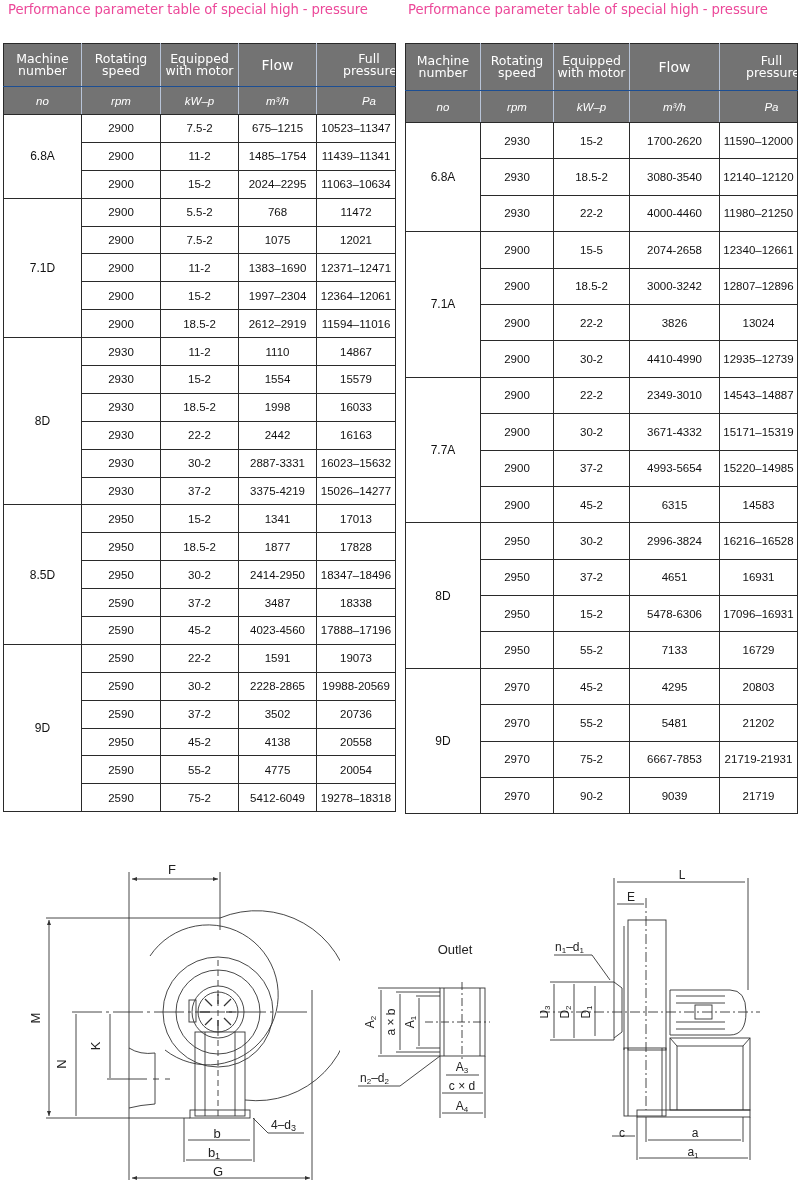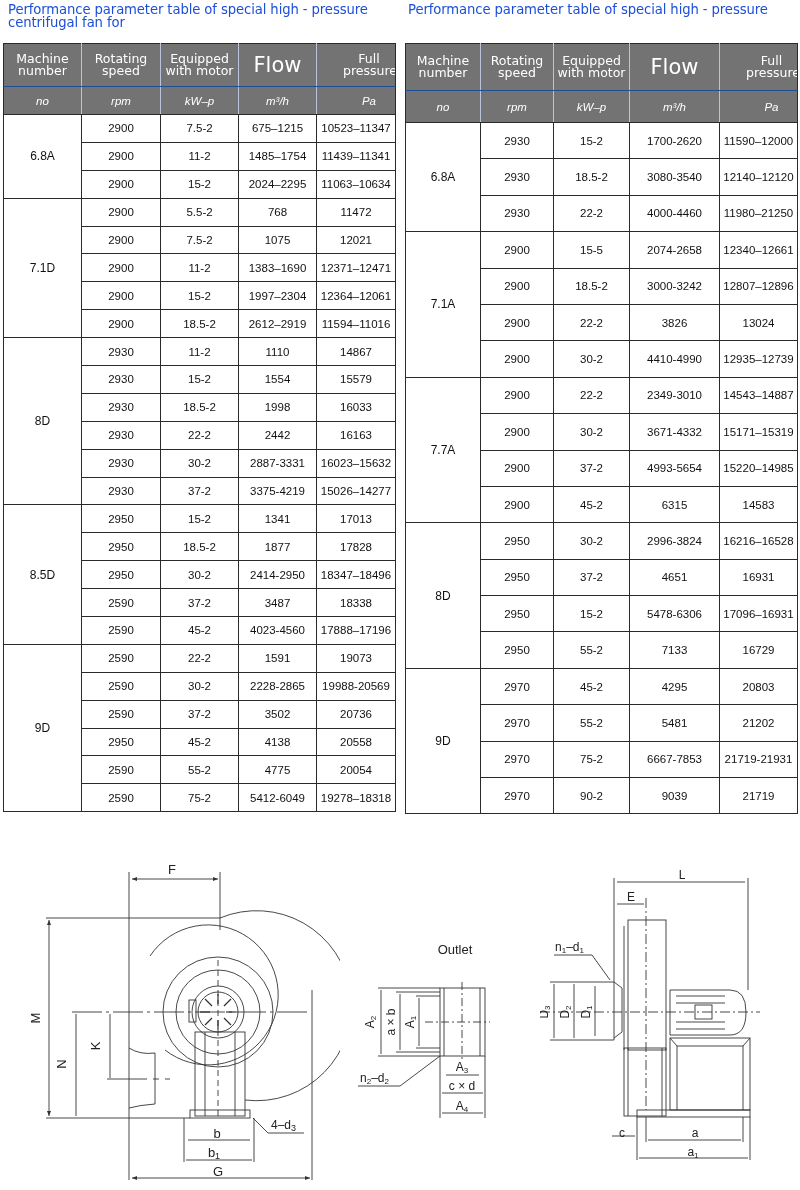--- a/index.html
+++ b/index.html
@@ -1,51 +1,50 @@
 <!DOCTYPE html>
 <html><head>
 <meta charset="utf-8">
 <style>
   html, body { margin: 0; padding: 0; background: #ffffff; }
   body { width: 800px; height: 1190px; position: relative; overflow: hidden; font-family: "DejaVu Sans", sans-serif; color: #111; }
-  .title { position: absolute; top: 3px; font-size: 13.2px; line-height: 13px; color: #1d4ed8; font-weight: normal; letter-spacing: -0.1px; }
+  .title { position: absolute; top: 3px; font-size: 13.2px; line-height: 13px; color: #ec4899; font-weight: normal; letter-spacing: -0.1px; }
   .title span { display: block; }
   #title-left { left: 8px; }
   #title-right { left: 408px; }
 
   table.perf { position: absolute; border-collapse: collapse; table-layout: fixed; font-family: "Liberation Sans", sans-serif; }
   table.perf td, table.perf th { border: 1.6px solid #2a2a2a; text-align: center; vertical-align: middle; padding: 0; overflow: hidden; white-space: nowrap; }
   table.perf th { background: #737373; color: #ffffff; font-weight: normal; border-color: #b8c4d8 #b8c4d8 #1c4e93 #b8c4d8; }
   table.perf thead tr:first-child th { border-top: 1.6px solid #2a2a2a; }
   table.perf thead tr th:first-child { border-left: 1.6px solid #2a2a2a; }
   table.perf thead tr th:last-child { border-right: 1.6px solid #2a2a2a; padding-left: 26px; }
   table.perf thead tr.units th { border-bottom: 1.6px solid #2a2a2a; font-style: italic; }
   .hname { font-family: "DejaVu Sans", sans-serif; font-size: 12.5px; line-height: 12px; display: block; }
-  .hname.big { font-size: 21px; }
+  .hname.big { font-size: 14px; }
   .hunit { font-size: 11.5px; }
   td { font-size: 11.5px; }
   #tbl-left { left: 3px; top: 43px; width: 392px; }
   #tbl-right { left: 405px; top: 43px; width: 392px; }
   #tbl-left thead tr.names th { height: 42px; }
   #tbl-left thead tr.units th { height: 27px; }
   #tbl-left tbody td { height: 26.9px; }
   #tbl-right thead tr.names th { height: 46px; }
   #tbl-right thead tr.units th { height: 31px; }
   #tbl-right tbody td { height: 35.4px; }
   td.model { font-size: 12px; margin-top: 40px; }
 
   .diagram { position: absolute; }
   .dlabel { font-family: "Liberation Sans", sans-serif; fill: #222; }
 </style>
 </head>
 <body>
 
 <div class="title" id="title-left">
   <span>Performance parameter table of special high - pressure</span>
-  <span>centrifugal fan for</span>
 </div>
 <div class="title" id="title-right">
   <span>Performance parameter table of special high - pressure</span>
 </div>
 
 <table class="perf" id="tbl-left">
   <colgroup>
       <col style="width:78px">
       <col style="width:79px">
       <col style="width:78px">

